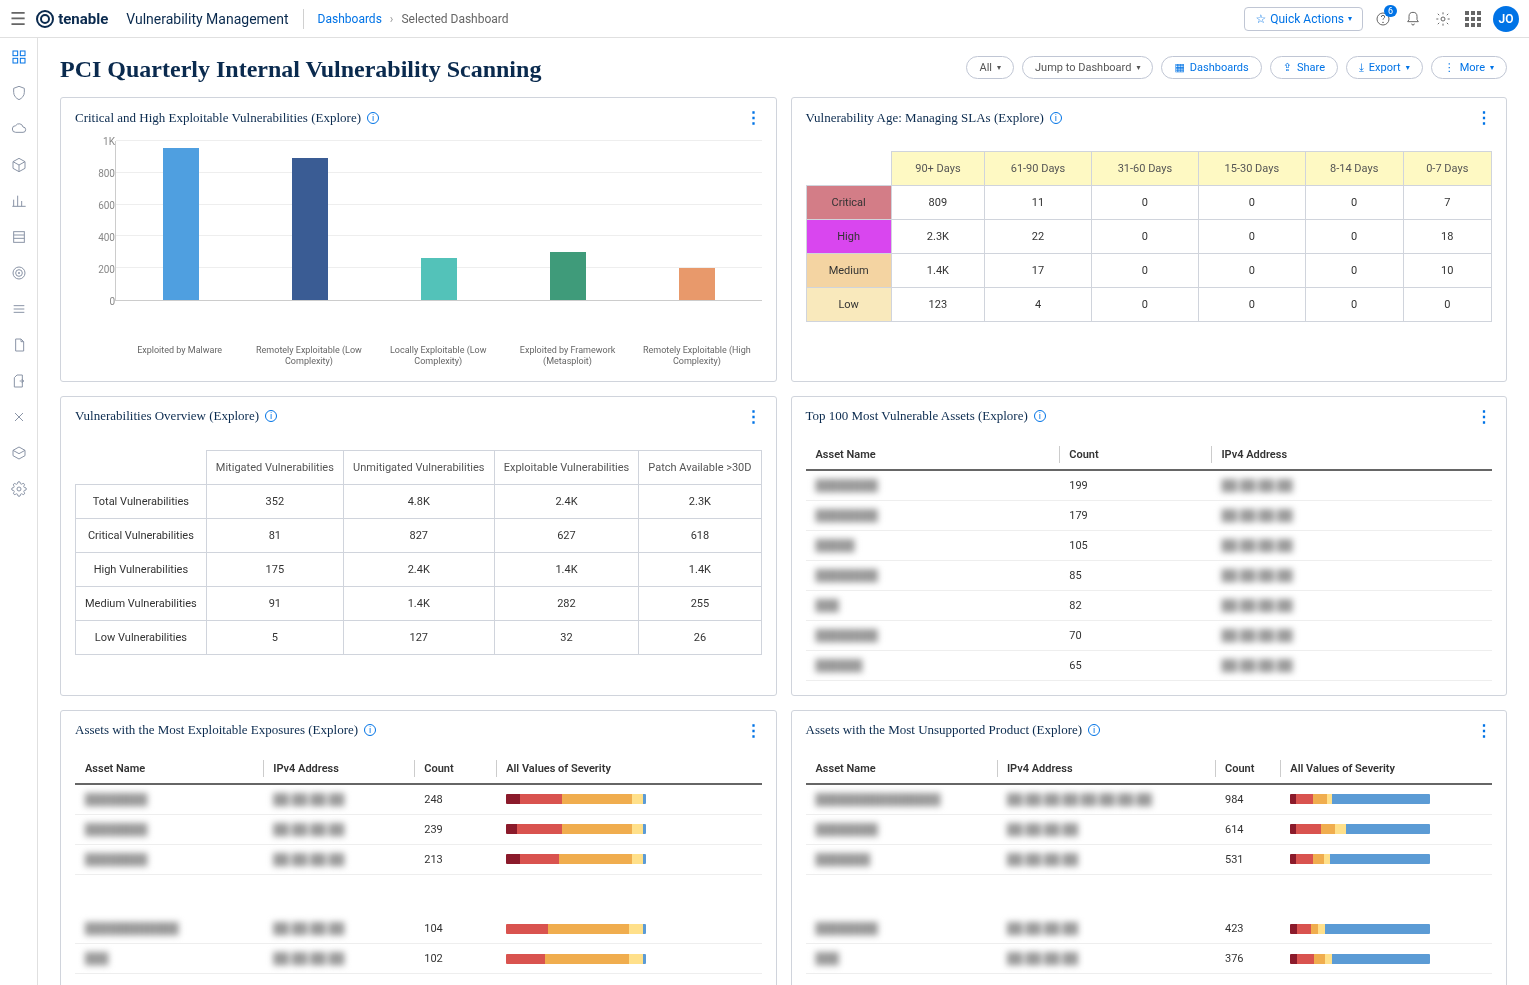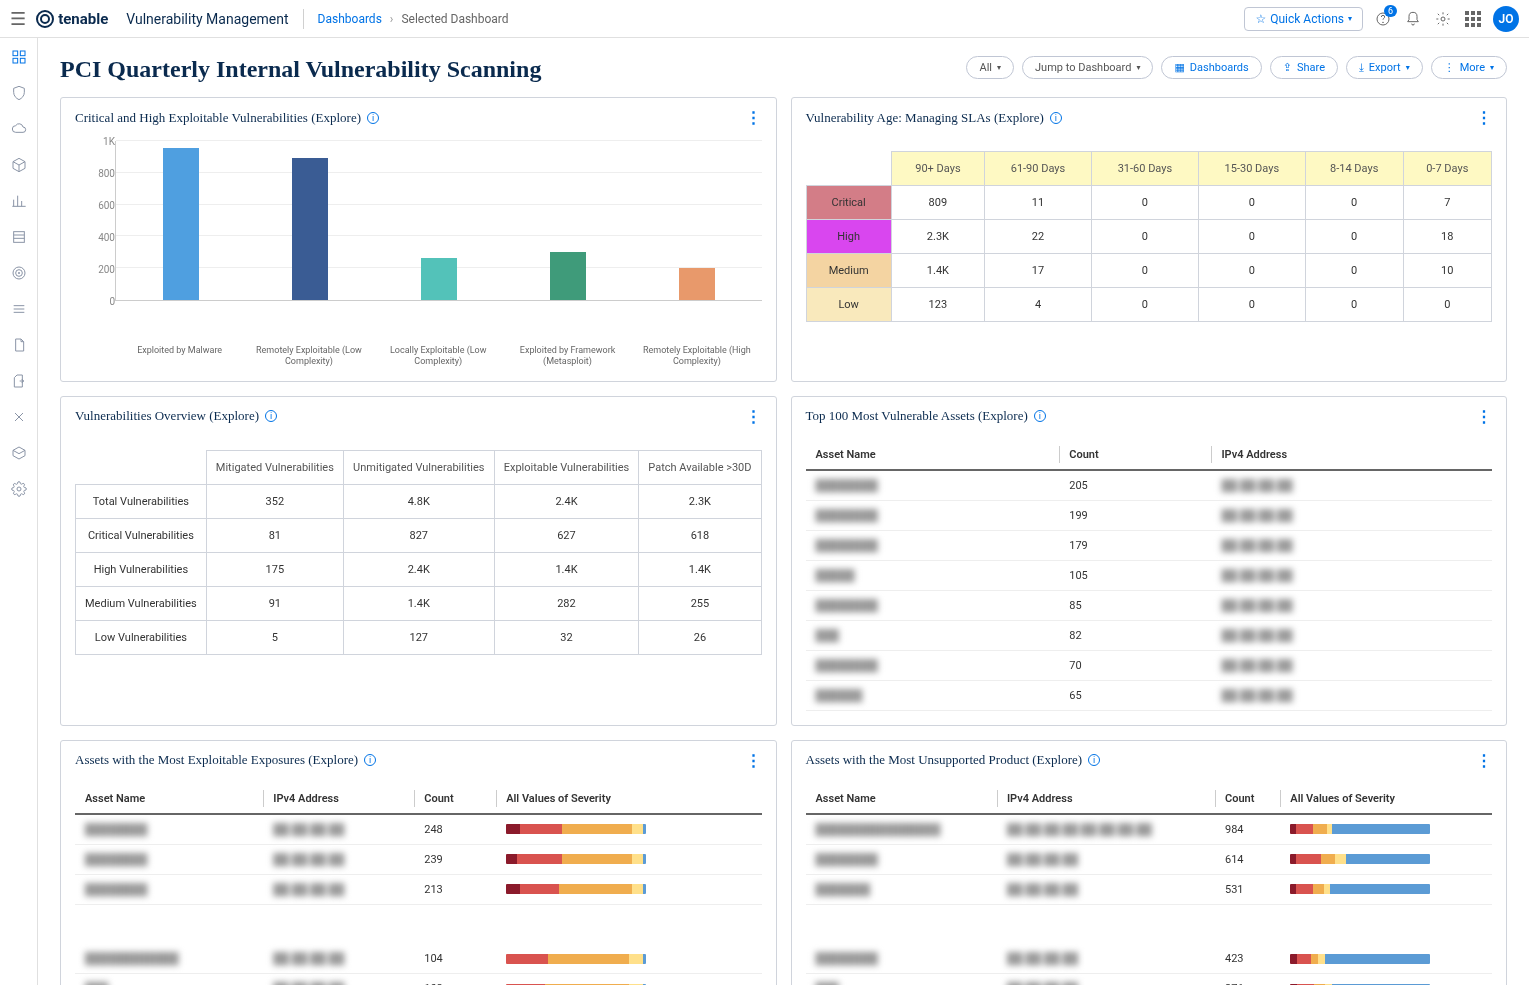--- a/index.html
+++ b/index.html
@@ -445,25 +445,20 @@
               <thead>
                 <tr>
                   <th>Asset Name</th>
                   <th>Count</th>
                   <th>IPv4 Address</th>
                 </tr>
               </thead>
               <tbody>
                 <tr>
                   <td><span class="blur">████████</span></td>
-                  <td>205</td>
-                  <td><span class="blur">██.██.██.██</span></td>
-                </tr>
-                <tr>
-                  <td><span class="blur">████████</span></td>
                   <td>199</td>
                   <td><span class="blur">██.██.██.██</span></td>
                 </tr>
                 <tr>
                   <td><span class="blur">████████</span></td>
                   <td>179</td>
                   <td><span class="blur">██.██.██.██</span></td>
                 </tr>
                 <tr>
                   <td><span class="blur">█████</span></td>

